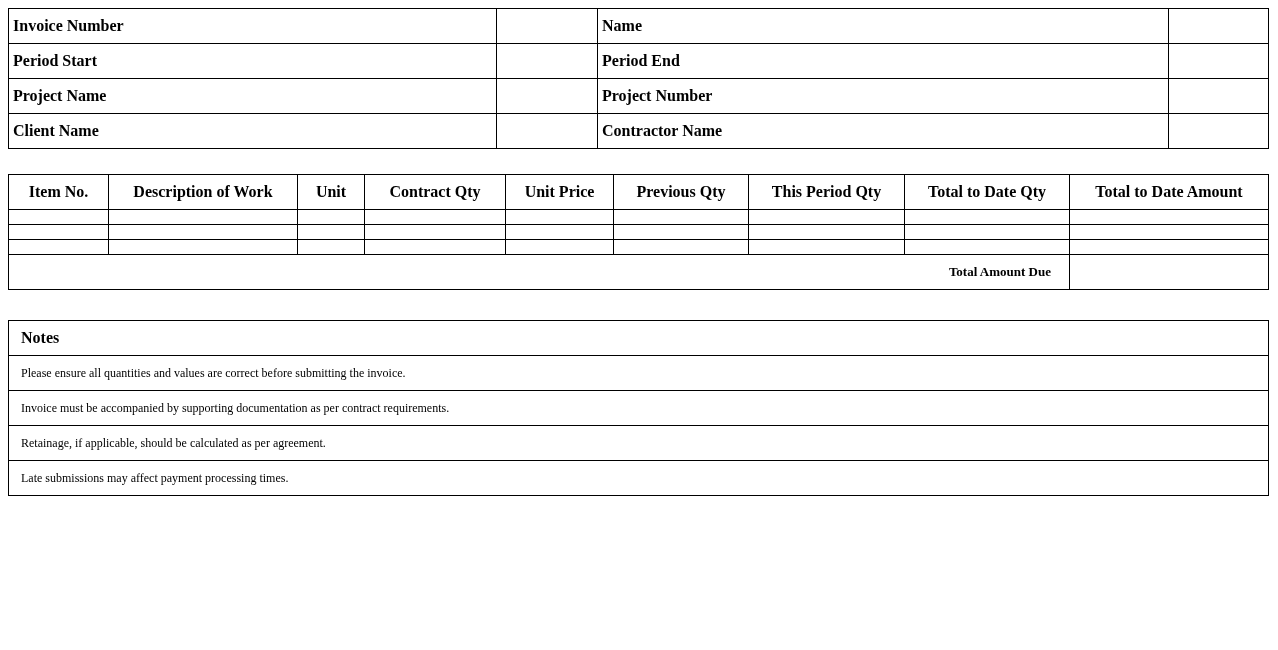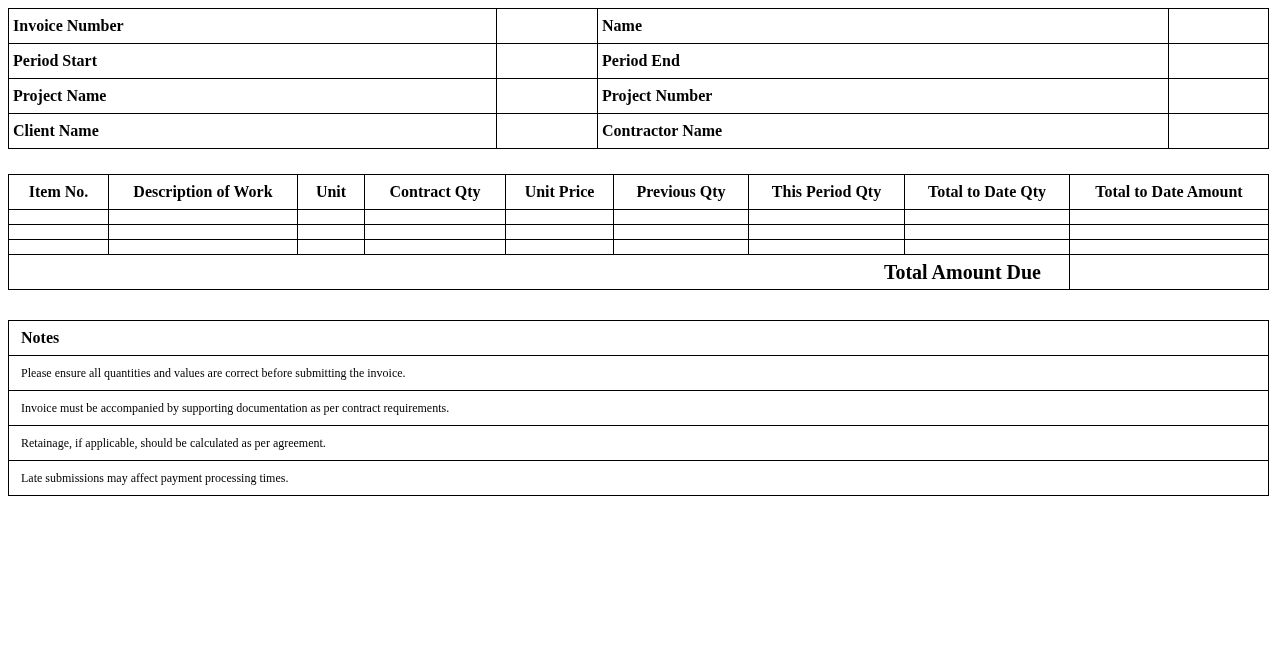--- a/index.html
+++ b/index.html
@@ -47,23 +47,23 @@
   .items-table th {
     font-weight: bold;
     font-size: 16px;
     text-align: center;
     padding: 0 14px;
   }
   .items-table tr.item-row { height: 15px; }
   .items-table tr.total-row { height: 35px; }
   .total-label-cell {
     font-weight: bold;
-    font-size: 20px;
+    font-size: 13px;
     text-align: right;
-    padding-right: 28px;
+    padding-right: 18px;
   }
   
   .notes-table { margin-top: 30px; }
   .notes-table tr { height: 35px; }
   .notes-title-cell {
     font-weight: bold;
     font-size: 16px;
     padding-left: 12px;
     text-align: left;
   }

